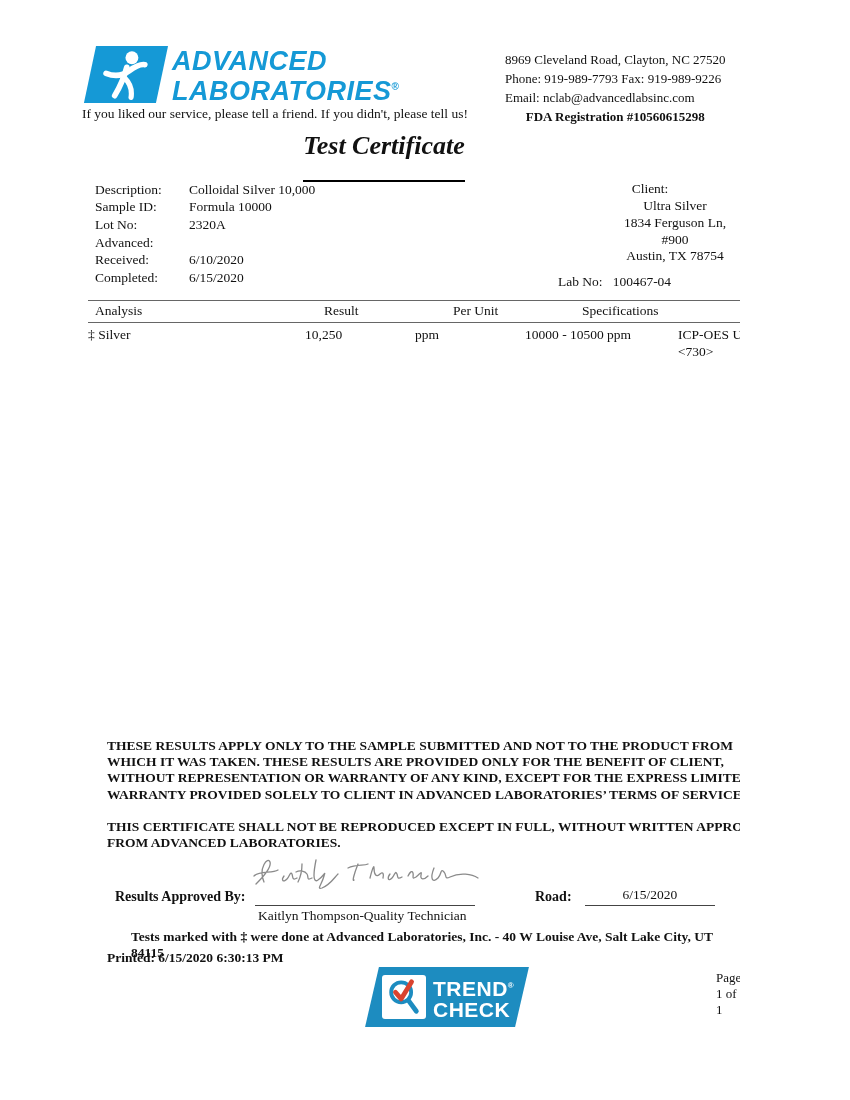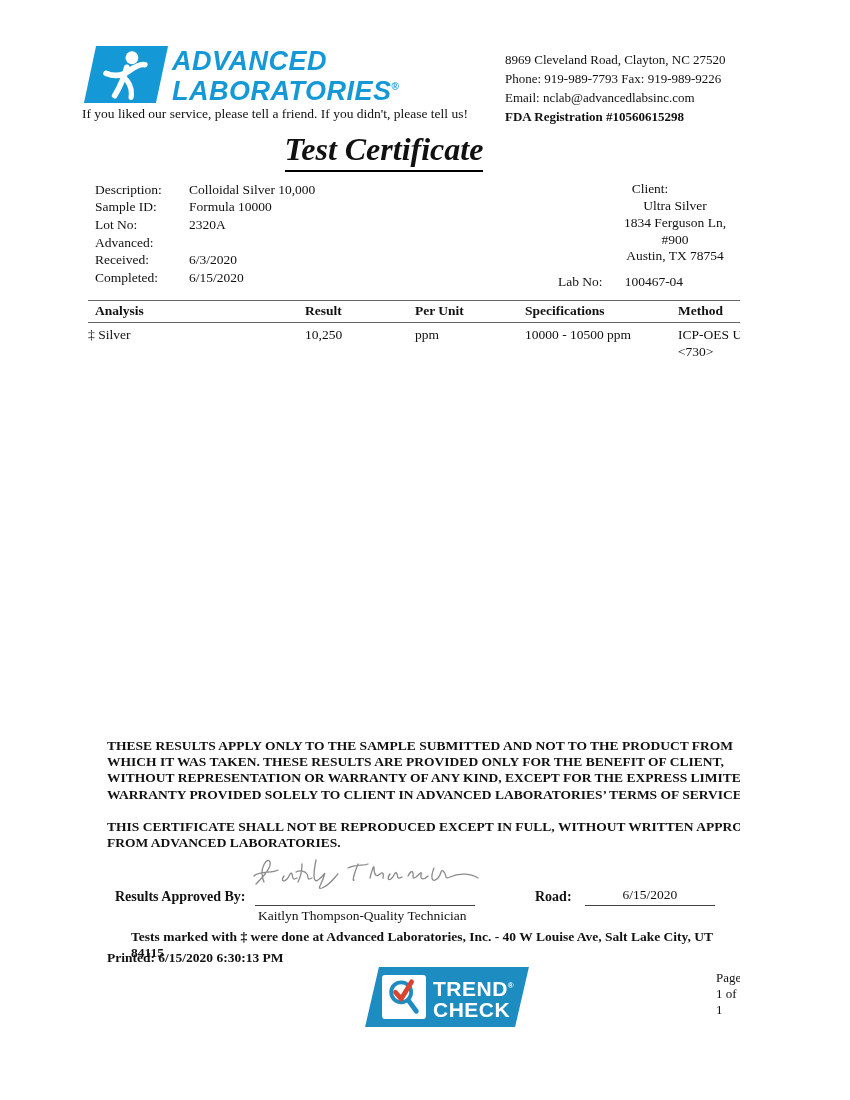--- a/index.html
+++ b/index.html
@@ -21,42 +21,42 @@
   .logo-mark svg{transform:skewX(12deg);}
   .logo-text{
     font-family:"Liberation Sans", sans-serif;
     font-weight:bold;font-style:italic;
     color:#1599d6;font-size:27px;line-height:26px;
     letter-spacing:0.5px;margin-top:2px;white-space:nowrap;
   }
   .logo-text sup{font-size:10px;font-style:normal;letter-spacing:0;}
   .tagline{position:absolute;left:82px;top:106px;font-size:13.5px;white-space:nowrap;}
   .contact{position:absolute;left:505px;top:50px;font-size:13px;line-height:19px;}
-  .contact .fda{font-weight:bold;}
+  .contact .fda{font-weight:bold;text-align:center;}
   
   .title-wrap{position:absolute;left:0;right:0;top:131px;text-align:center;}
   .title{
     display:inline-block;
-    font-size:32px;font-weight:bold;font-style:italic;
-    border-bottom:2.5px solid #000;padding-bottom:2px;margin-left:28px;
+    font-size:26px;font-weight:bold;font-style:italic;
+    border-bottom:2.5px solid #000;padding-bottom:19px;margin-left:28px;
   }
   
   .info-left{position:absolute;left:95px;top:181px;font-size:13.5px;}
   .info-row{display:flex;height:17.6px;align-items:center;gap:9px;}
   .info-row .lbl{width:85px;}
   .client-block{position:absolute;left:560px;top:181px;font-size:13.5px;text-align:center;}
   .client-lbl{height:17px;}
   .client-lines{margin-left:50px;line-height:16.8px;}
-  .labno-row{position:absolute;left:558px;top:274px;font-size:13.5px;display:flex;gap:22px;}
+  .labno-row{position:absolute;left:558px;top:274px;font-size:13.5px;display:flex;gap:10px;}
   
   .rtable{position:absolute;left:88px;top:300px;width:694px;font-size:13.5px;}
   .rt-head{
     display:grid;grid-template-columns:217px 110px 110px 153px 104px;
     border-top:1.5px solid #666;border-bottom:1.5px solid #666;
-    font-weight:bold;padding:2px 0 3px 0;
+    font-weight:normal;padding:2px 0 3px 0;gap:19px;
   }
   .rt-head > div:first-child{padding-left:7px;}
   .rt-row{
     display:grid;grid-template-columns:217px 110px 110px 153px 104px;
     padding-top:4px;line-height:16.5px;
   }
   
   .disc{position:absolute;left:107px;width:676px;font-weight:bold;font-size:13.5px;line-height:16.2px;}
   .disc1{top:738px;}
   .disc2{top:819px;}
@@ -132,21 +132,21 @@
     <div class="info-row">
       <span class="lbl">Lot No:</span>
       <span>2320A</span>
     </div>
     <div class="info-row">
       <span class="lbl">Advanced:</span>
       <span></span>
     </div>
     <div class="info-row">
       <span class="lbl">Received:</span>
-      <span>6/3/2020</span>
+      <span>6/10/2020</span>
     </div>
     <div class="info-row">
       <span class="lbl">Completed:</span>
       <span>6/15/2020</span>
     </div>
   </div>
 
   <div class="client-block">
     <div class="client-lbl">Client:</div>
     <div class="client-lines">

